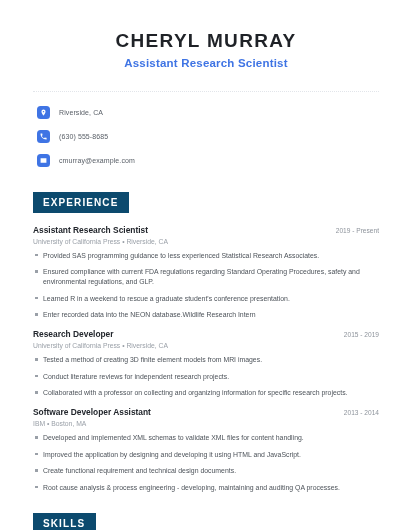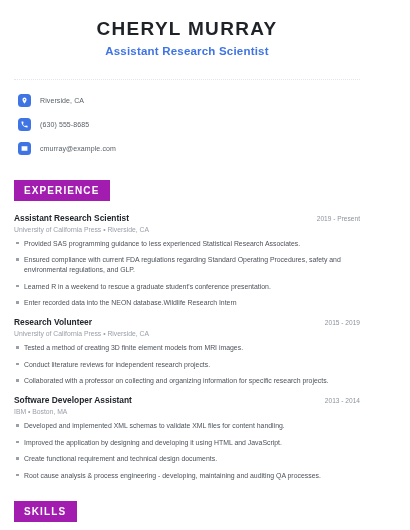--- a/index.html
+++ b/index.html
@@ -2,21 +2,21 @@
 <html><head>
 <meta charset="utf-8">
 <style>
   * { box-sizing: border-box; margin: 0; padding: 0; }
   html, body {
     width: 410px; height: 530px;
     background: #ffffff;
     font-family: "Liberation Sans", sans-serif;
     overflow: hidden;
   }
-  .page { width: 374px; height: 530px; position: relative; padding: 0 14px; }
+  .page { width: 374px; height: 530px; position: relative; padding: 12px 14px; margin-left: 19px; }
 
   
   .header { padding: 18px 0 10px; text-align: center; }
   .name {
     font-size: 19px; font-weight: bold; color: #1f2227;
     letter-spacing: 1.3px; line-height: 1.15;
   }
   .title {
     font-size: 11.5px; font-weight: bold; color: #3f74e4;
     letter-spacing: 0.2px; margin-top: 5px;
@@ -33,21 +33,21 @@
     width: 13px; height: 13px; border-radius: 3.5px;
     background: #3f74e4; color: #fff;
     display: flex; align-items: center; justify-content: center;
     margin-right: 9px; flex: 0 0 auto;
   }
   .ico svg { display: block; }
   .contact-text { font-size: 7px; color: #5a6068; letter-spacing: .1px; }
 
   
   .sec-badge {
-    display: inline-block; background: #a21caf; color: #ffffff;
+    display: inline-block; background: #0c4a6e; color: #ffffff;
     font-size: 10px; font-weight: bold; letter-spacing: 1.1px;
     padding: 5px 11px 5px 10px;
   }
   .sec-wrap { margin-top: 22px; }
   .skills-wrap { margin-top: 20px; }
 
   
   .jobs { margin-top: 12px; }
   .job { margin-bottom: 9px; }
   .job-head { display: flex; align-items: baseline; justify-content: space-between; }
@@ -119,21 +119,21 @@
         <ul class="bullets">
           <li>Provided SAS programming guidance to less experienced Statistical Research Associates.</li>
           <li>Ensured compliance with current FDA regulations regarding Standard Operating Procedures, safety and environmental regulations, and GLP.</li>
           <li>Learned R in a weekend to rescue a graduate student's conference presentation.</li>
           <li>Enter recorded data into the NEON database.Wildlife Research Intern</li>
         </ul>
       </div>
 
       <div class="job">
         <div class="job-head">
-          <span class="job-title">Research Volunteer</span>
+          <span class="job-title">Research Developer</span>
           <span class="job-date">2015 - 2019</span>
         </div>
         <div class="job-org">University of California Press  •  Riverside, CA</div>
         <ul class="bullets">
           <li>Tested a method of creating 3D finite element models from MRI images.</li>
           <li>Conduct literature reviews for independent research projects.</li>
           <li>Collaborated with a professor on collecting and organizing information for specific research projects.</li>
         </ul>
       </div>
 

